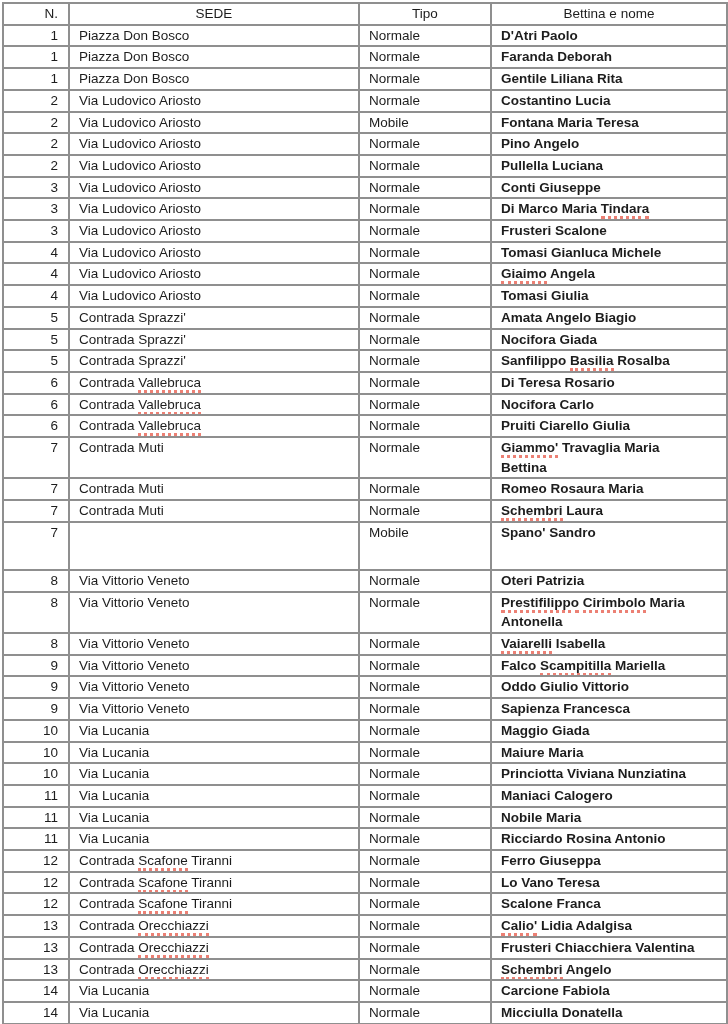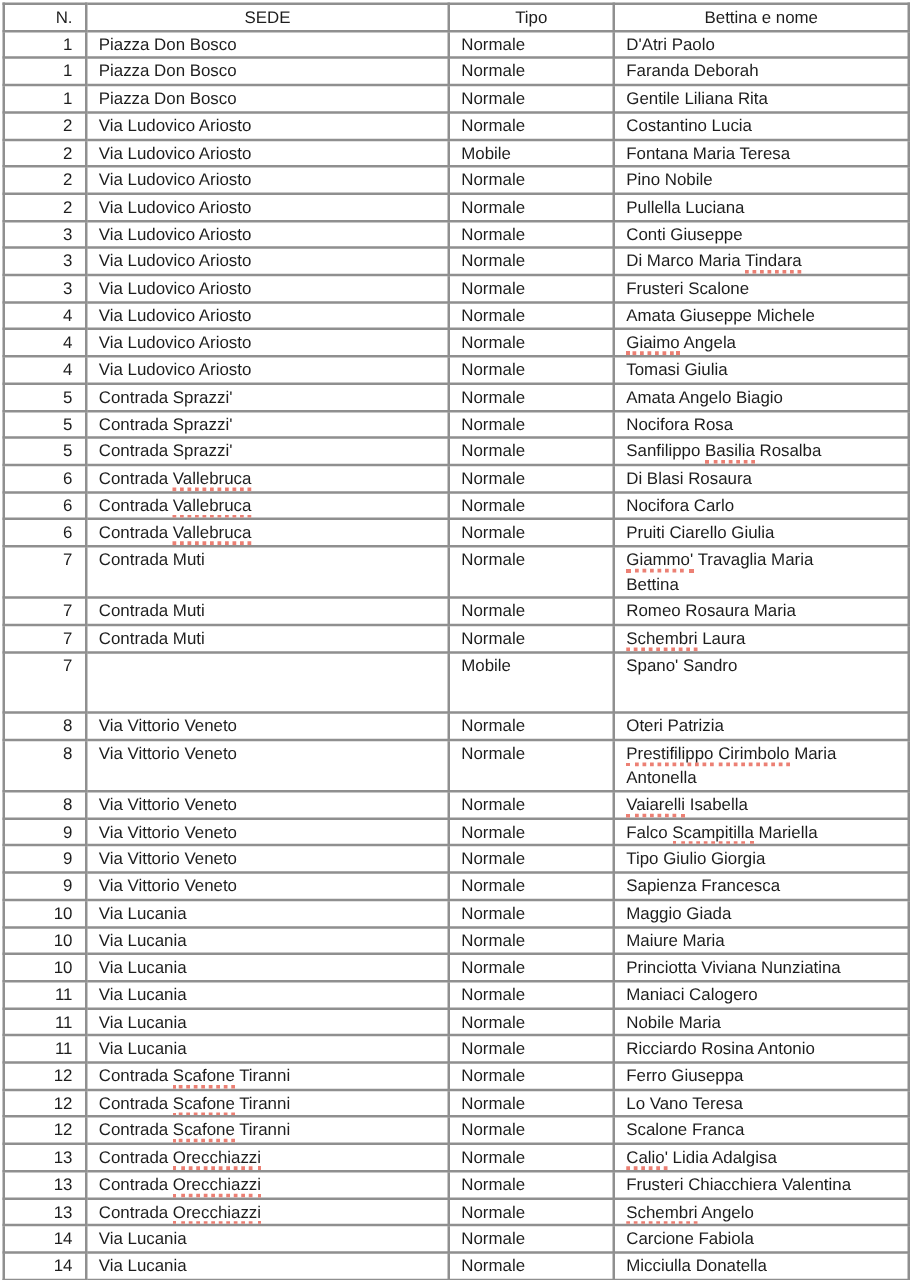--- a/index.html
+++ b/index.html
@@ -29,21 +29,21 @@
     vertical-align:top;
     line-height:19.7px;
     overflow:hidden;
     font-weight:400;
   }
   thead tr{height:20px;}
   tbody tr{height:19.8px;}
   th{text-align:center;}
   th.c-n, td.c-n{text-align:right;padding-right:10px;}
   td.c-sede, td.c-tipo, td.c-nome{text-align:left;}
-  td.c-nome{white-space:pre-line;}
+  td.c-nome{white-space:pre-line;font-weight:bold;}
   .sq{
     border-bottom:3px dotted var(--squiggle);
     text-align:right;
   }
 </style>
 </head>
 <body>
 
 <table>
   <colgroup>
@@ -88,21 +88,21 @@
       <tr>
         <td class="c-n">2</td>
         <td class="c-sede">Via Ludovico Ariosto</td>
         <td class="c-tipo">Mobile</td>
         <td class="c-nome">Fontana Maria Teresa</td>
       </tr>
       <tr>
         <td class="c-n">2</td>
         <td class="c-sede">Via Ludovico Ariosto</td>
         <td class="c-tipo">Normale</td>
-        <td class="c-nome">Pino Nobile</td>
+        <td class="c-nome">Pino Angelo</td>
       </tr>
       <tr>
         <td class="c-n">2</td>
         <td class="c-sede">Via Ludovico Ariosto</td>
         <td class="c-tipo">Normale</td>
         <td class="c-nome">Pullella Luciana</td>
       </tr>
       <tr>
         <td class="c-n">3</td>
         <td class="c-sede">Via Ludovico Ariosto</td>
@@ -118,21 +118,21 @@
       <tr>
         <td class="c-n">3</td>
         <td class="c-sede">Via Ludovico Ariosto</td>
         <td class="c-tipo">Normale</td>
         <td class="c-nome">Frusteri Scalone</td>
       </tr>
       <tr>
         <td class="c-n">4</td>
         <td class="c-sede">Via Ludovico Ariosto</td>
         <td class="c-tipo">Normale</td>
-        <td class="c-nome">Amata Giuseppe Michele</td>
+        <td class="c-nome">Tomasi Gianluca Michele</td>
       </tr>
       <tr>
         <td class="c-n">4</td>
         <td class="c-sede">Via Ludovico Ariosto</td>
         <td class="c-tipo">Normale</td>
         <td class="c-nome"><span class="sq">Giaimo</span> Angela</td>
       </tr>
       <tr>
         <td class="c-n">4</td>
         <td class="c-sede">Via Ludovico Ariosto</td>
@@ -142,33 +142,33 @@
       <tr>
         <td class="c-n">5</td>
         <td class="c-sede">Contrada Sprazzi'</td>
         <td class="c-tipo">Normale</td>
         <td class="c-nome">Amata Angelo Biagio</td>
       </tr>
       <tr>
         <td class="c-n">5</td>
         <td class="c-sede">Contrada Sprazzi'</td>
         <td class="c-tipo">Normale</td>
-        <td class="c-nome">Nocifora Rosa</td>
+        <td class="c-nome">Nocifora Giada</td>
       </tr>
       <tr>
         <td class="c-n">5</td>
         <td class="c-sede">Contrada Sprazzi'</td>
         <td class="c-tipo">Normale</td>
         <td class="c-nome">Sanfilippo <span class="sq">Basilia</span> Rosalba</td>
       </tr>
       <tr>
         <td class="c-n">6</td>
         <td class="c-sede">Contrada <span class="sq">Vallebruca</span></td>
         <td class="c-tipo">Normale</td>
-        <td class="c-nome">Di Blasi Rosaura</td>
+        <td class="c-nome">Di Teresa Rosario</td>
       </tr>
       <tr>
         <td class="c-n">6</td>
         <td class="c-sede">Contrada <span class="sq">Vallebruca</span></td>
         <td class="c-tipo">Normale</td>
         <td class="c-nome">Nocifora Carlo</td>
       </tr>
       <tr>
         <td class="c-n">6</td>
         <td class="c-sede">Contrada <span class="sq">Vallebruca</span></td>
@@ -222,21 +222,21 @@
       <tr>
         <td class="c-n">9</td>
         <td class="c-sede">Via Vittorio Veneto</td>
         <td class="c-tipo">Normale</td>
         <td class="c-nome">Falco <span class="sq">Scampitilla</span> Mariella</td>
       </tr>
       <tr>
         <td class="c-n">9</td>
         <td class="c-sede">Via Vittorio Veneto</td>
         <td class="c-tipo">Normale</td>
-        <td class="c-nome">Tipo Giulio Giorgia</td>
+        <td class="c-nome">Oddo Giulio Vittorio</td>
       </tr>
       <tr>
         <td class="c-n">9</td>
         <td class="c-sede">Via Vittorio Veneto</td>
         <td class="c-tipo">Normale</td>
         <td class="c-nome">Sapienza Francesca</td>
       </tr>
       <tr>
         <td class="c-n">10</td>
         <td class="c-sede">Via Lucania</td>

